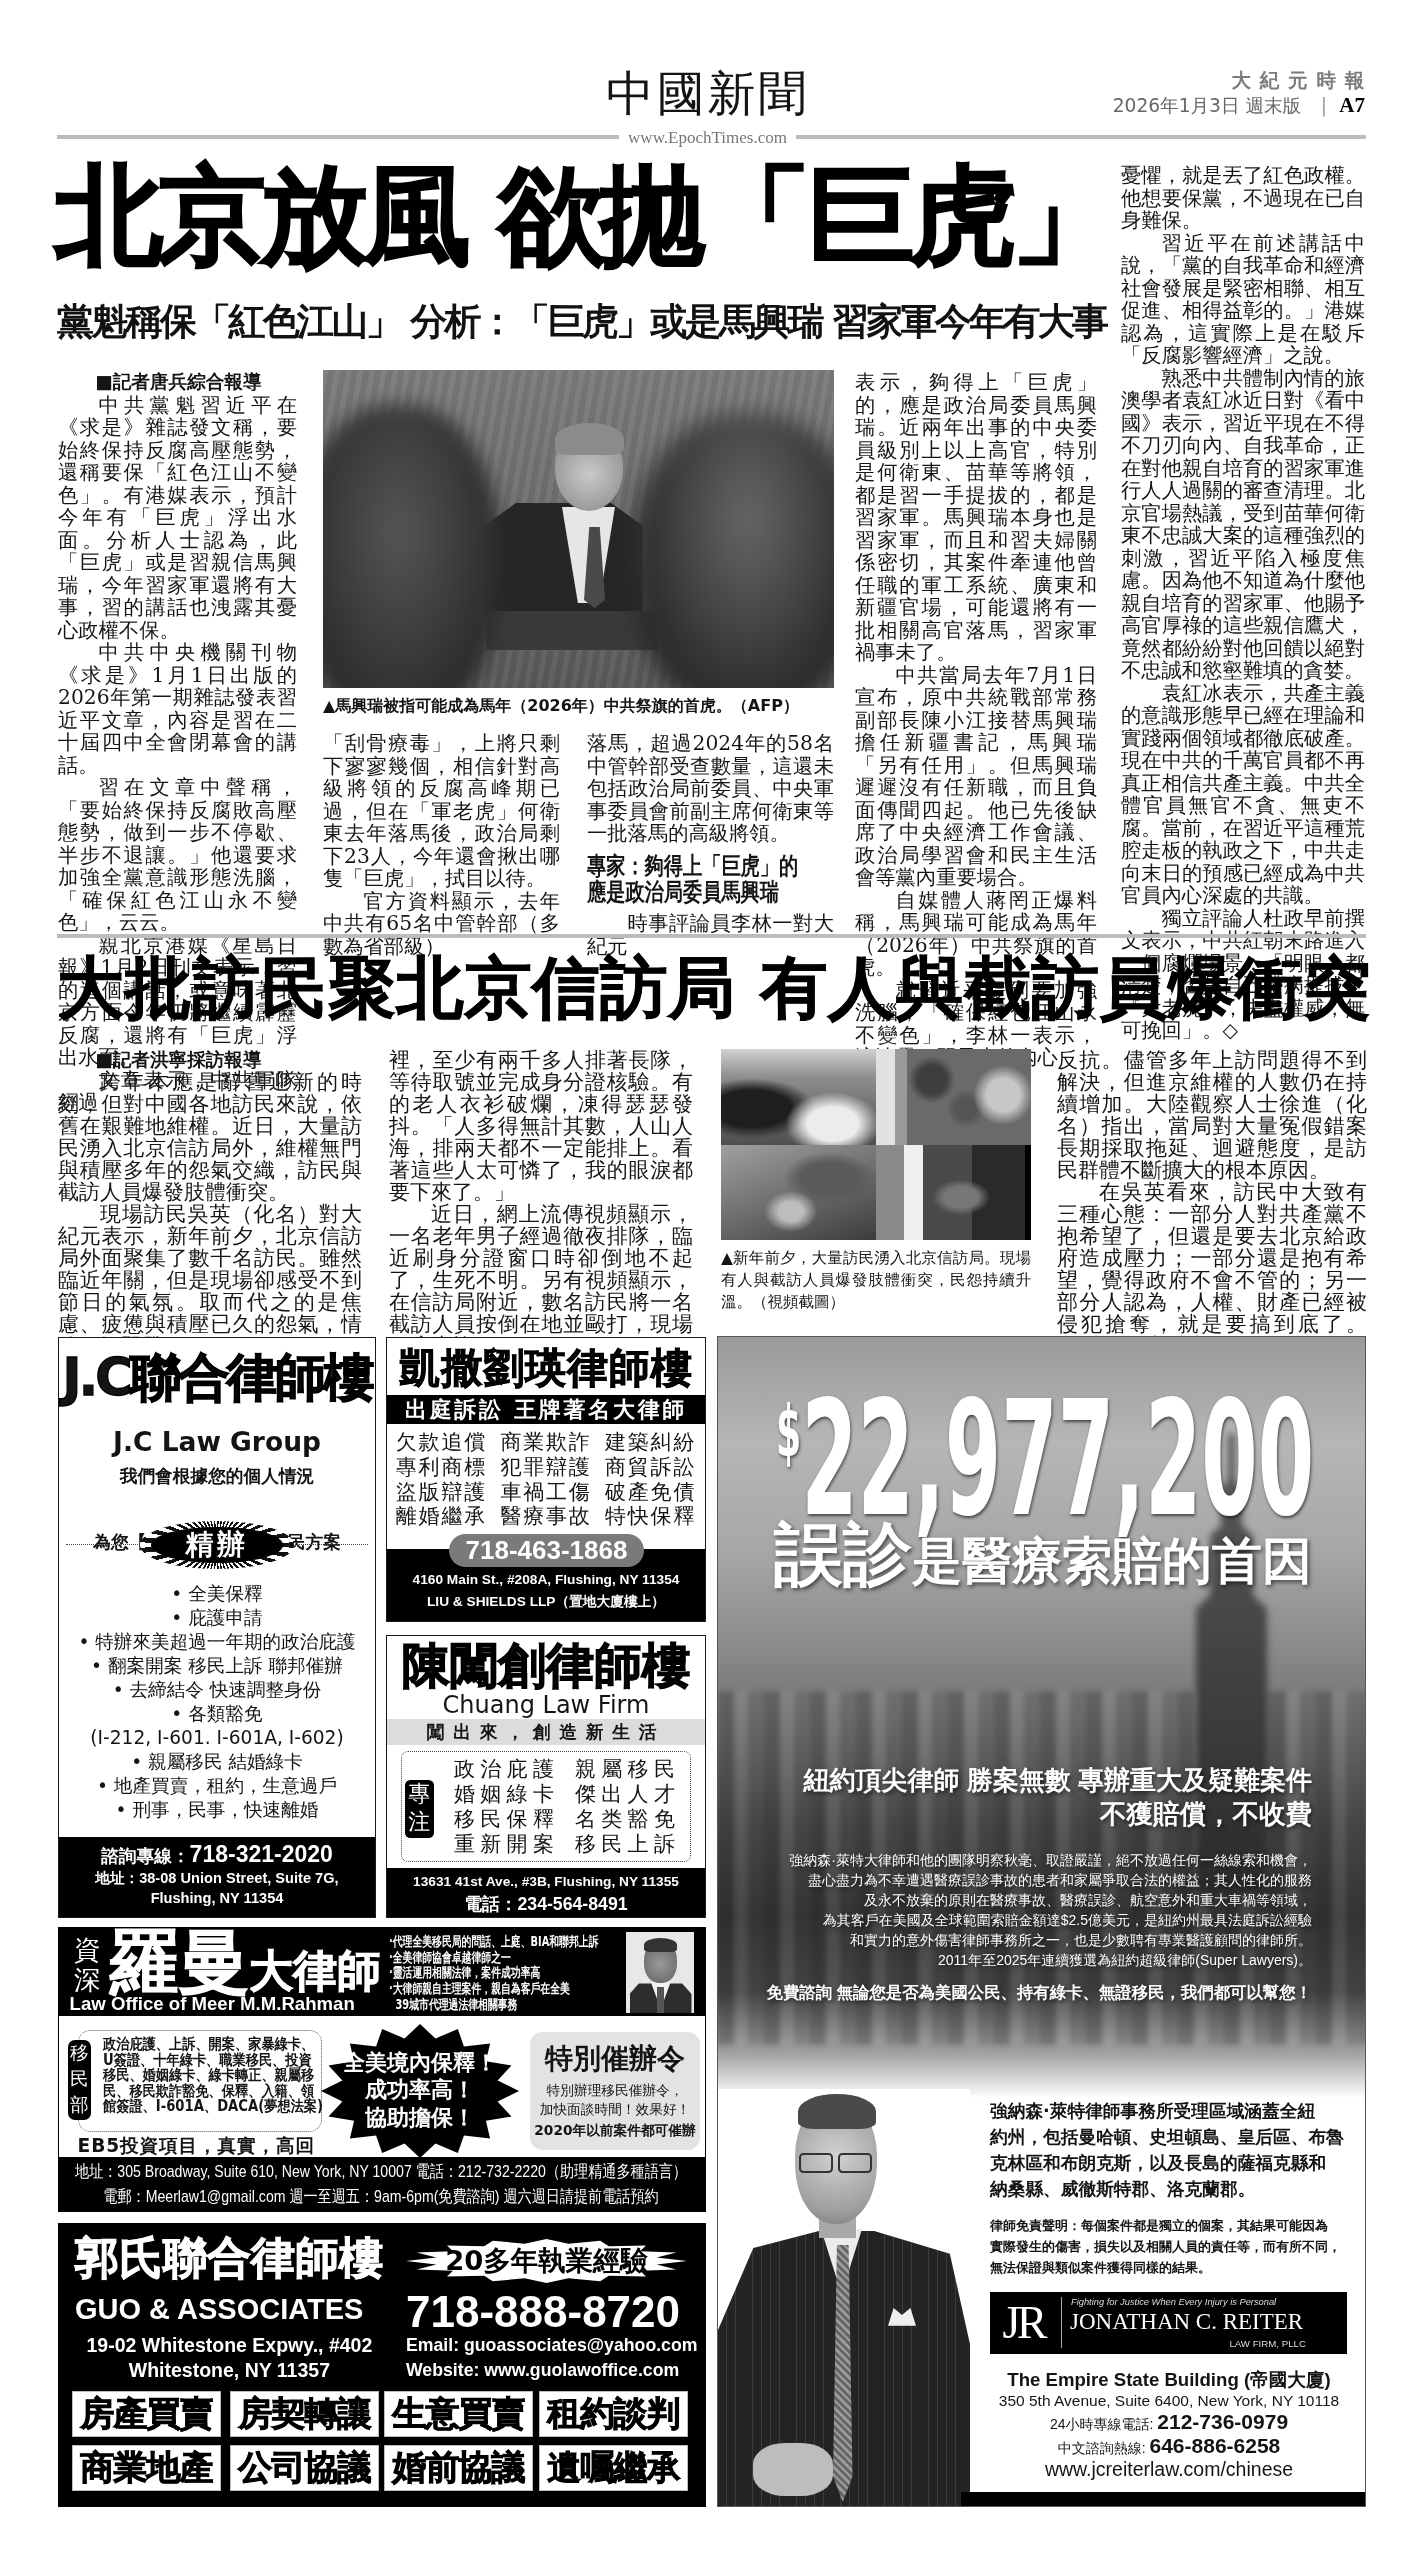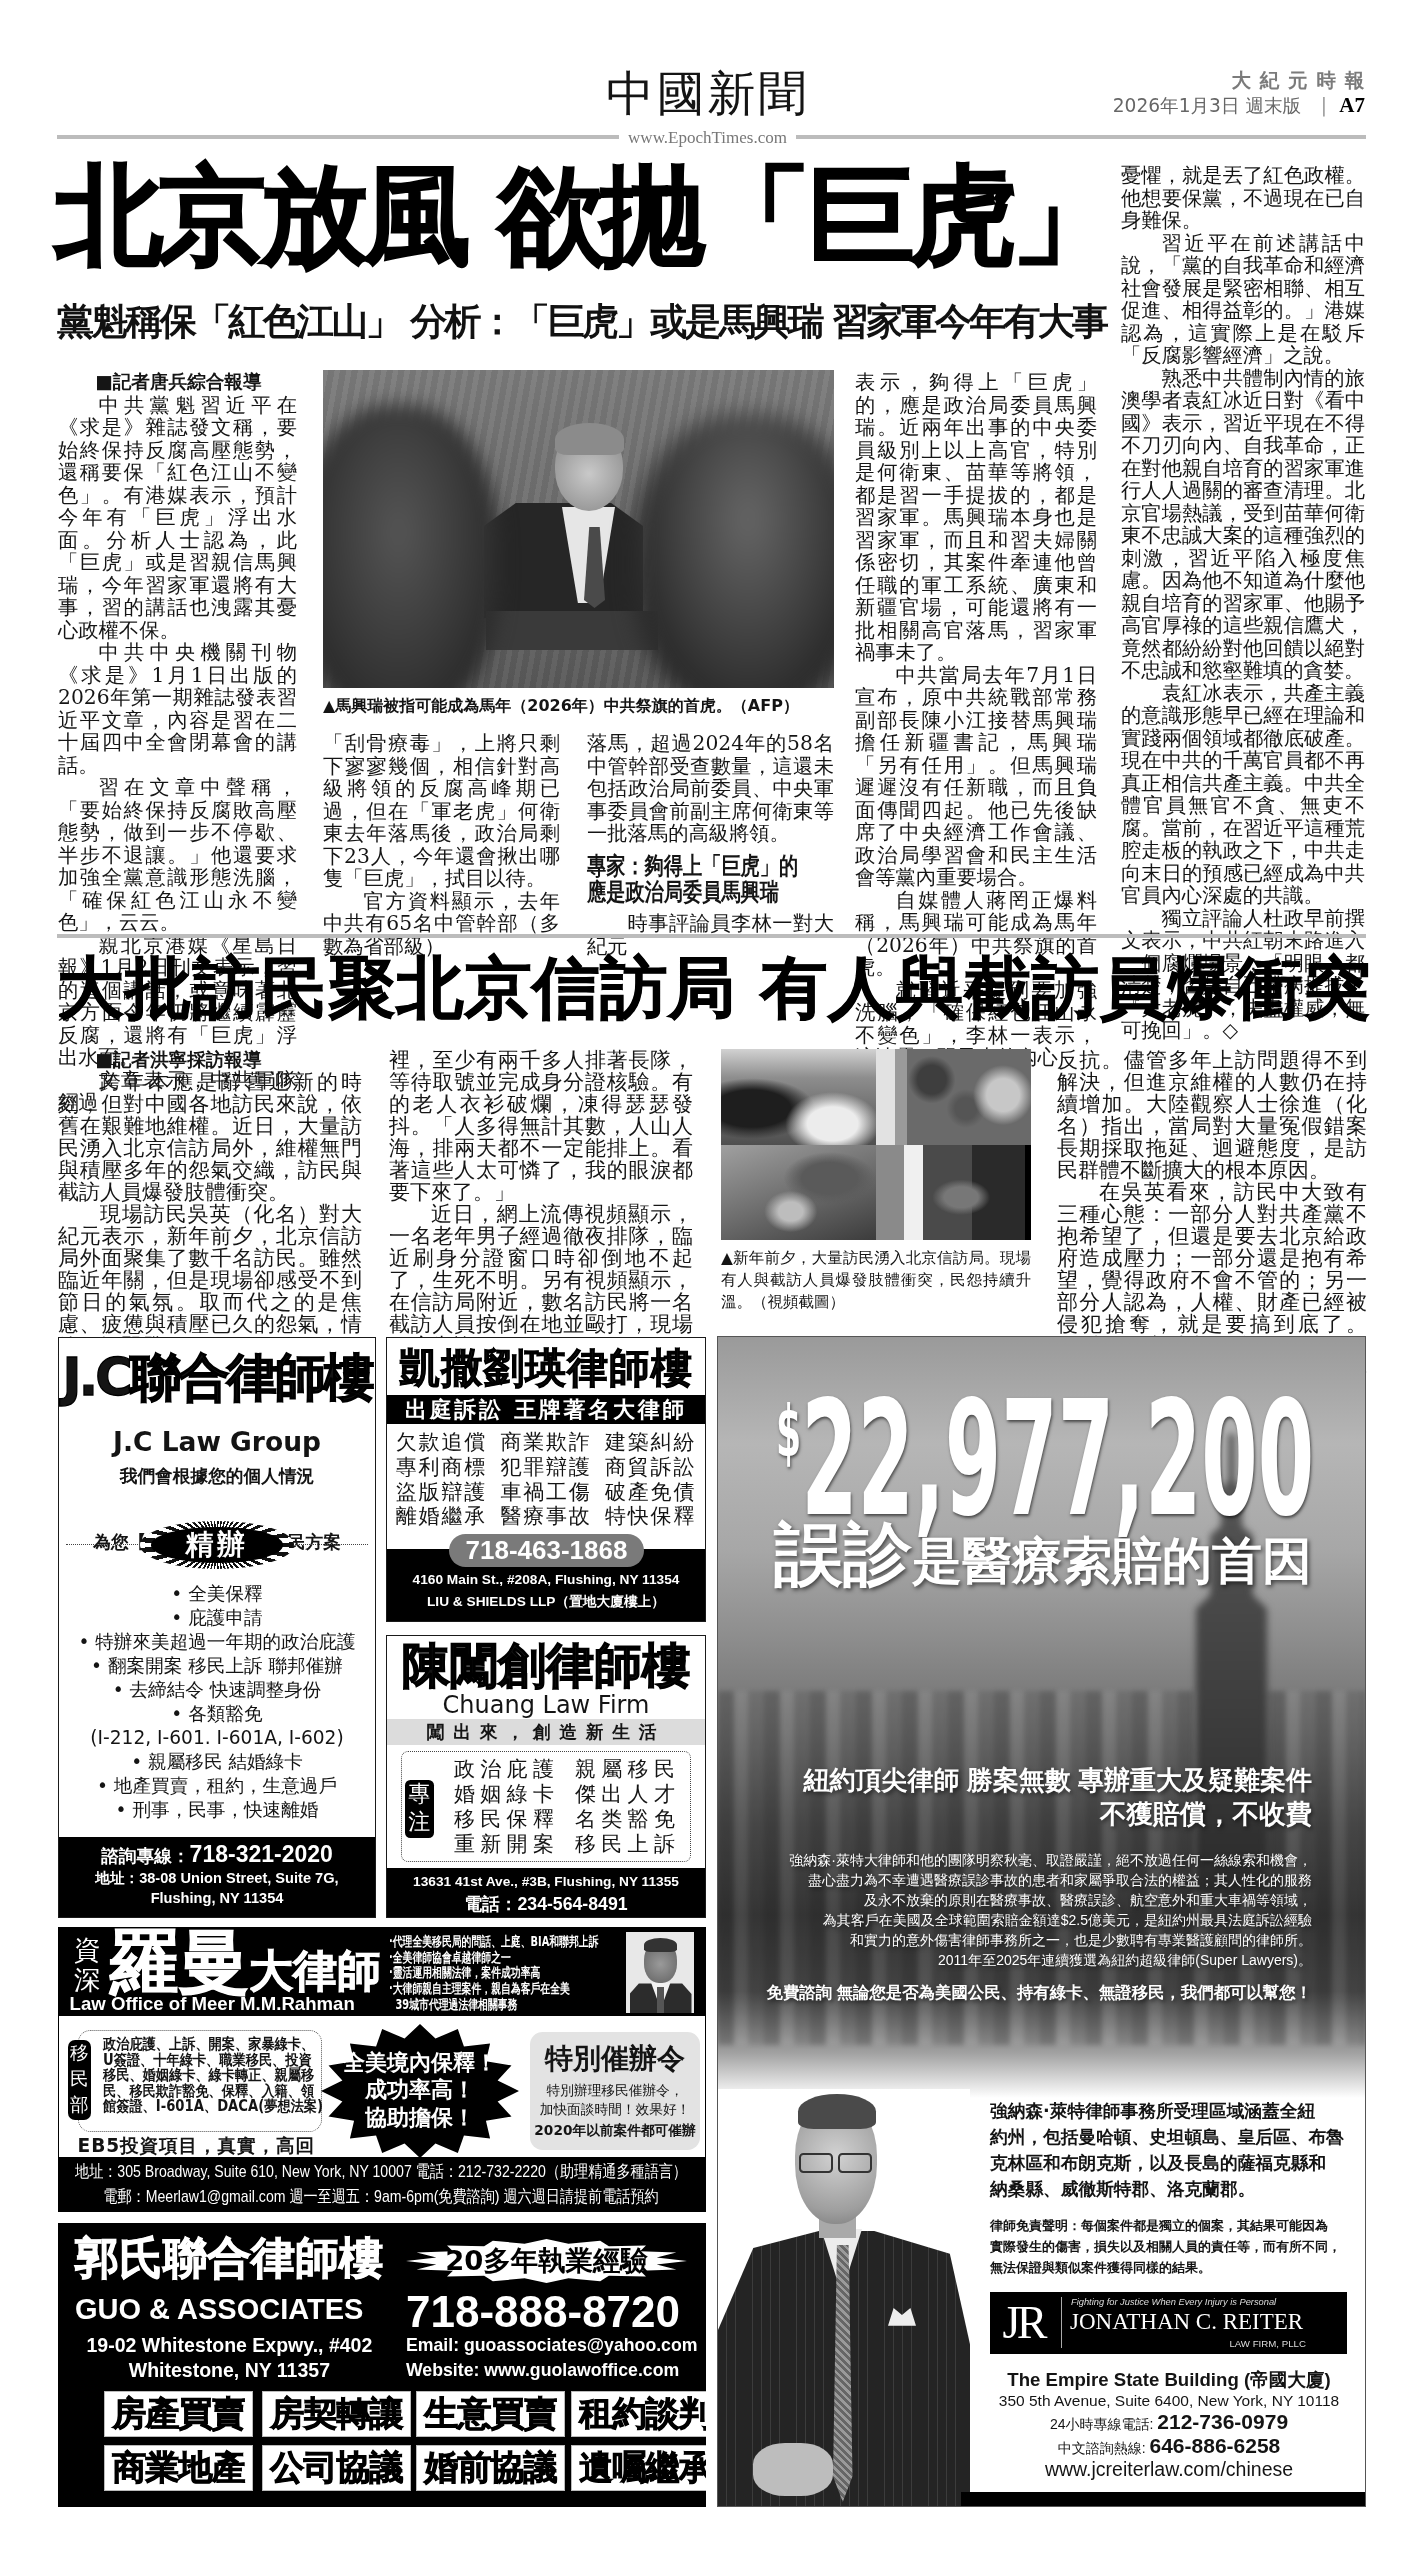--- a/index.html
+++ b/index.html
@@ -110,21 +110,21 @@
 
 
 .guo{left:58px;top:2223px;width:648px;height:284px;background:#000;}
 .guo-title{left:17px;top:8.8px;font-size:44px;line-height:51px;font-weight:bold;color:#fff;-webkit-text-stroke:0.9px #fff;white-space:nowrap;font-family:"DejaVu Sans",sans-serif;}
 .guo-badge{left:348px;top:16px;width:281px;height:44px;background:#fff;}
 .guo-badge-text{left:348px;top:16px;width:281px;height:44px;text-align:center;color:#000;font-size:27.4px;line-height:44px;font-weight:bold;font-family:"DejaVu Sans",sans-serif;}
 .guo-en{left:17px;top:69px;font-size:29px;line-height:35px;font-weight:bold;color:#fff;white-space:nowrap;font-family:"Liberation Sans",sans-serif;}
 .guo-phone{left:348px;top:64px;font-size:44px;line-height:50px;font-weight:bold;color:#fff;white-space:nowrap;font-family:"Liberation Sans",sans-serif;}
 .guo-addr{left:12.4px;width:318px;top:110px;text-align:center;color:#fff;font-weight:bold;font-size:19.5px;line-height:25px;white-space:nowrap;font-family:"Liberation Sans",sans-serif;}
 .guo-web{left:348px;top:110px;color:#fff;font-weight:bold;font-size:17.7px;line-height:25px;white-space:nowrap;font-family:"Liberation Sans",sans-serif;}
-.guo-svc{width:149px;height:46px;background:#fff;border:1.8px solid #bbb;color:#000;font-size:34px;line-height:42px;font-weight:bold;text-align:center;-webkit-text-stroke:0.9px #000;letter-spacing:-0.9px;white-space:nowrap;font-family:"DejaVu Sans",sans-serif;margin-left:32px;}
+.guo-svc{width:149px;height:46px;background:#fff;border:1.8px solid #bbb;color:#000;font-size:34px;line-height:42px;font-weight:bold;text-align:center;-webkit-text-stroke:0.9px #000;letter-spacing:-0.9px;white-space:nowrap;font-family:"DejaVu Sans",sans-serif;}
 
 
 .jr{left:717px;top:1336px;width:649px;height:1171px;border:1.8px solid #555;background:#fff;}
 .jr-bg{left:0;top:0;width:100%;height:761px;background:linear-gradient(180deg,#9a9a9a 0%,#b6b6b6 14%,#a7a7a7 28%,#8c8c8c 40%,#6f6f6f 52%,#4e4e4e 64%,#3a3a3a 76%,#4a4a4a 86%,#a0a0a0 94%,#fff 100%);}
 .jr-city{left:0;top:354px;width:100%;height:354px;background:repeating-linear-gradient(90deg,rgba(0,0,0,.25) 0 16px,rgba(255,255,255,.08) 16px 30px,rgba(0,0,0,.12) 30px 46px);filter:blur(2.7px);opacity:.8;}
 .jr-esb-wrap{left:478px;top:97px;width:71px;height:460px;filter:blur(3.5px);}
 .jr-esb{position:absolute;left:0;top:0;width:100%;height:100%;background:linear-gradient(180deg,#5a5a5a,#2a2a2a);clip-path:polygon(45% 0,55% 0,55% 10%,65% 12%,65% 20%,80% 22%,80% 35%,100% 38%,100% 100%,0 100%,0 38%,20% 35%,20% 22%,35% 20%,35% 12%,45% 10%);}
 .jr-white{color:#fff;text-shadow:1.8px 1.8px 4.4px rgba(0,0,0,.6);}
 .jr-amount{left:58px;top:42px;white-space:nowrap;font-size:159px;line-height:159px;font-weight:bold;transform:scaleX(0.51);transform-origin:0 0;font-family:"DejaVu Sans",sans-serif;}
 .jr-amount .dollar{font-size:71px;vertical-align:top;line-height:106px;}

